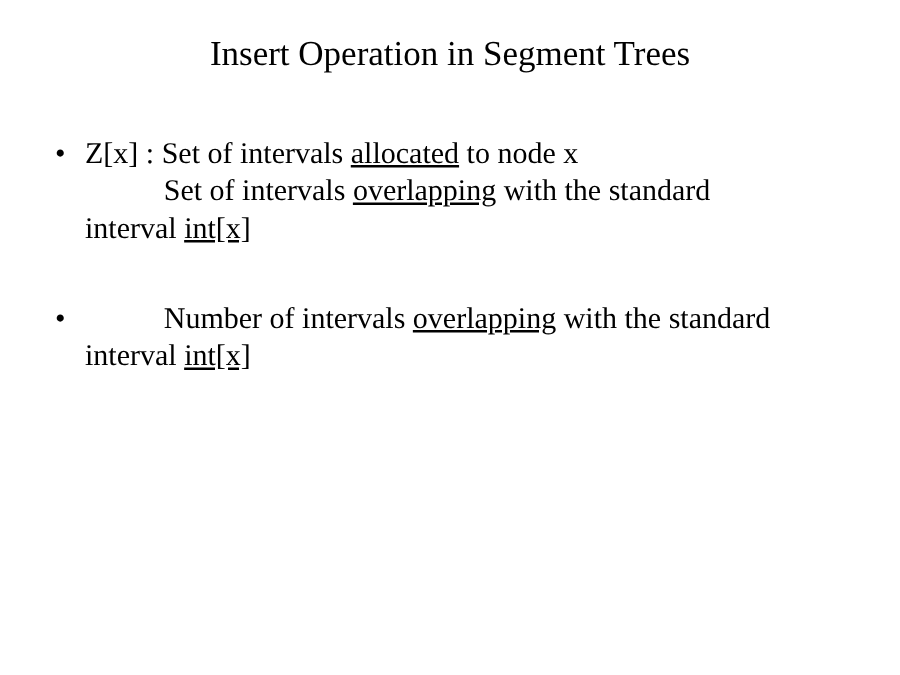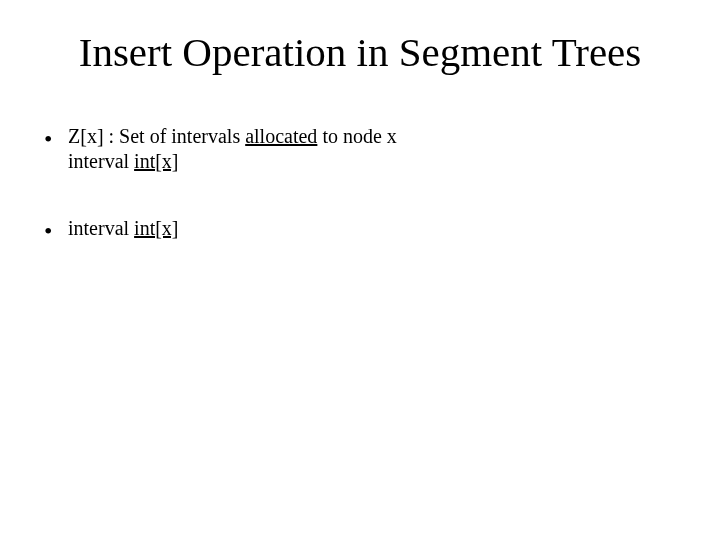--- a/index.html
+++ b/index.html
@@ -11,27 +11,27 @@
     font-family: "Times New Roman", Times, serif;
     color: #000000;
   }
   .slide {
     width: 720px;
     height: 540px;
     box-sizing: border-box;
     padding: 28px 40px 40px 40px;
   }
   .title {
-    font-size: 41px;
+    font-size: 28px;
     text-align: center;
     margin: 0 0 48px 0;
     font-weight: normal;
   }
   .body {
-    font-size: 20px;
+    font-size: 24px;
     line-height: 1.25;
   }
   ul.outer {
     list-style: none;
     margin: 0;
     padding: 0;
   }
   ul.outer > li {
     position: relative;
     padding-left: 28px;
@@ -60,26 +60,32 @@
 <body>
 
 <div class="slide">
   <h1 class="title">Insert Operation in Segment Trees</h1>
 
   <div class="body">
     <ul class="outer">
 
       <li>
         <span>Z[x] : Set of intervals </span><span class="u">allocated</span><span> to node x</span>
+        <span class="cont">
+          <span>Set of intervals </span><span class="u">overlapping</span><span> with the standard</span>
+        </span>
         <span class="wrap">
           <span>interval </span><span class="u">int[x]</span>
         </span>
       </li>
 
       <li>
+        <span class="cont">
+          <span>Number of intervals </span><span class="u">overlapping</span><span> with the standard</span>
+        </span>
         <span class="wrap">
           <span>interval </span><span class="u">int[x]</span>
         </span>
       </li>
 
     </ul>
   </div>
 </div>
 
 </body></html>

